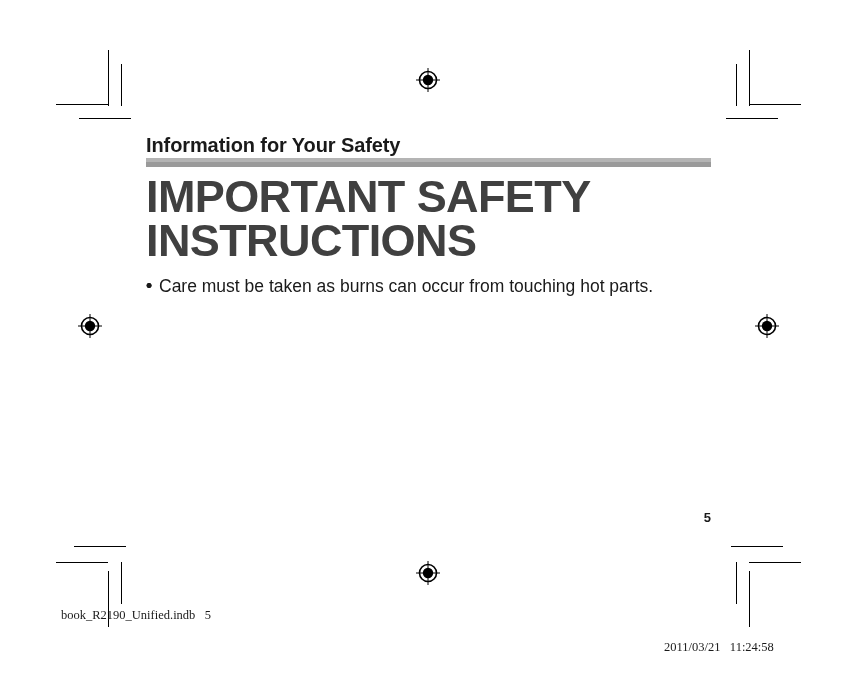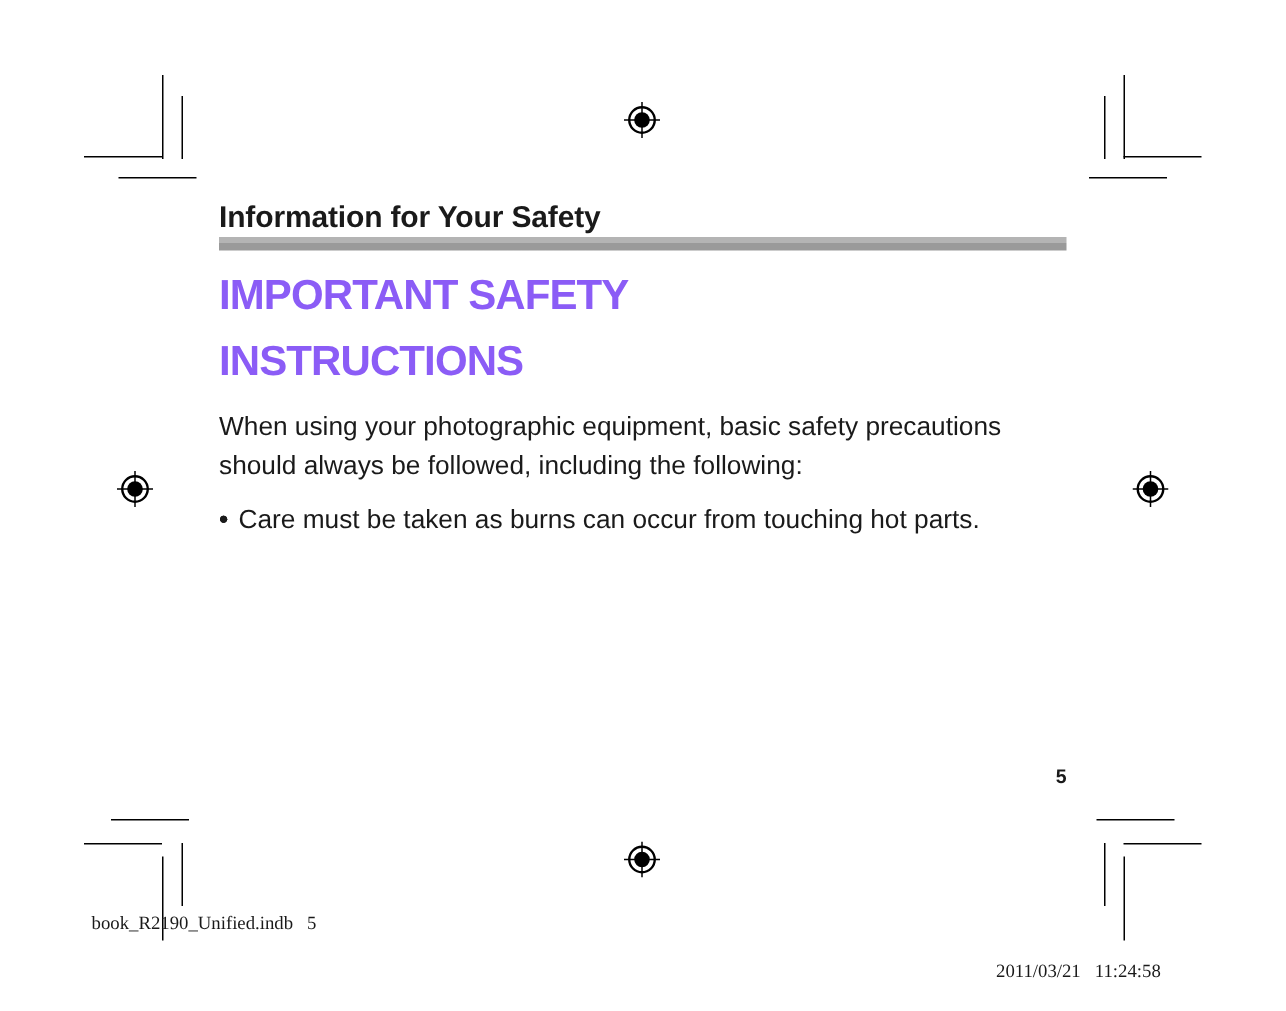--- a/index.html
+++ b/index.html
@@ -60,24 +60,24 @@
   #rule-bar {
     margin-top: 4px;
     height: 9px;
     width: 565px;
     background: linear-gradient(to bottom,
         #b4b4b4 0%, #b4b4b4 48%, #9a9a9a 48%, #9a9a9a 100%);
   }
 
   #doc-title {
     margin: 8px 0 0 0;
-    font-size: 28px;
+    font-size: 45px;
     line-height: 44px;
     font-weight: bold;
-    color: #8b5cf6;
+    color: #404040;
     letter-spacing: -0.6px;
     font-stretch: condensed;
     max-width: 470px;
   }
 
   #intro {
     margin: 8px 0 0 0;
     font-size: 17.5px;
     line-height: 26px;
     color: #1a1a1a;
@@ -192,21 +192,20 @@
   </div>
 
   <div id="content">
 
     <h2 id="section-title">Information for Your Safety</h2>
 
     <div id="rule-bar"></div>
 
     <h1 id="doc-title">IMPORTANT SAFETY INSTRUCTIONS</h1>
 
-    <p id="intro">When using your photographic equipment, basic safety precautions should always be followed, including the following:</p>
 
     <ul id="bullets">
       <li>
         <span class="bullet-dot">•</span>
       </li>
       <li>
         <span class="bullet-dot">•</span>
       </li>
       <li>
         <span class="bullet-dot">•</span>

